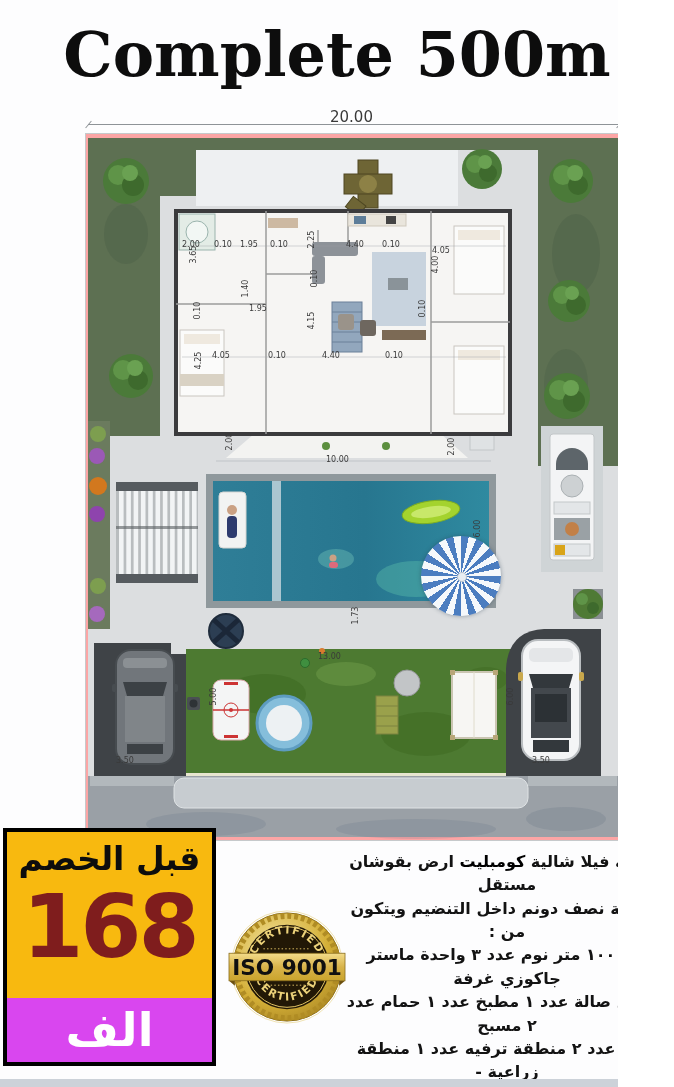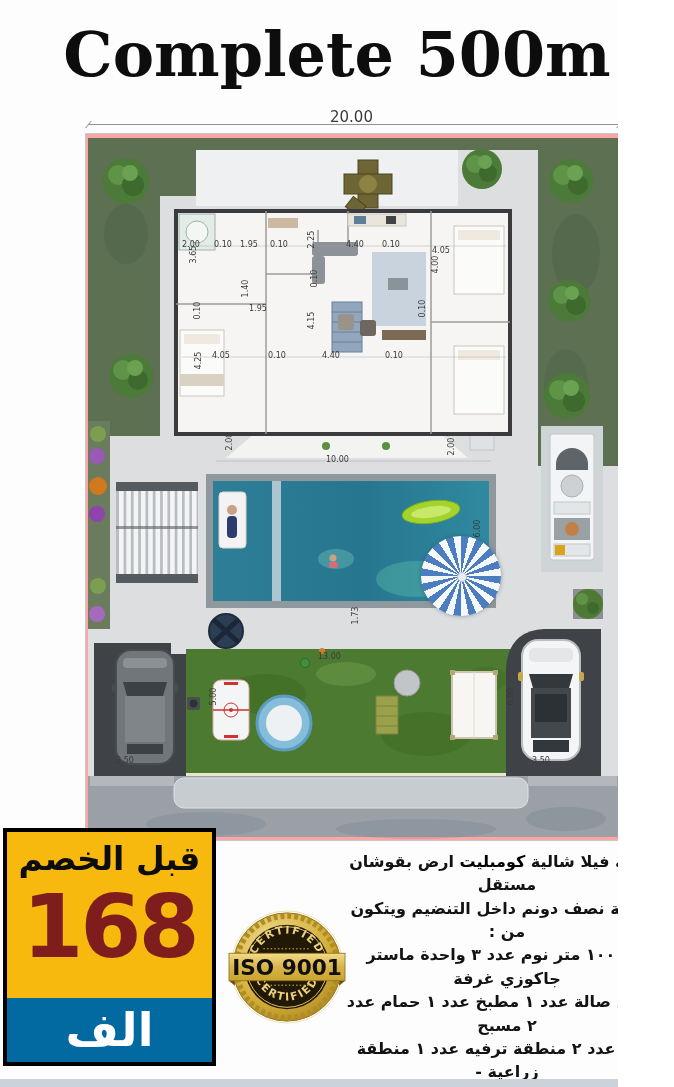--- a/index.html
+++ b/index.html
@@ -29,21 +29,21 @@
     box-shadow:0 0 4px rgba(40,60,80,.45);}
   .umbrella::after{content:"";position:absolute;left:36px;top:36px;width:8px;height:8px;
     border-radius:50%;background:#e8edf2;border:1px solid #b9c4cf;}
   
   .price-box{position:absolute;left:3px;top:828px;width:205px;height:230px;border:4px solid #000;
      background:#f8b90f;display:flex;flex-direction:column;align-items:stretch;}
   .price-heading{flex:0 0 52px;display:flex;align-items:center;justify-content:center;
      font-size:33px;font-weight:bold;color:#0d0d0d;direction:rtl;}
   .price-amount{flex:1;display:flex;align-items:center;justify-content:center;
      font-size:88px;font-weight:900;color:#7f1d1d;letter-spacing:-3px;line-height:.9;}
-  .price-unit-band{flex:0 0 64px;background:#0369a1;display:flex;align-items:center;justify-content:center;margin-top:28px;}
+  .price-unit-band{flex:0 0 64px;background:#d946ef;display:flex;align-items:center;justify-content:center;margin-top:28px;}
   .price-unit-band span{font-size:46px;font-weight:bold;color:#fff;line-height:1;direction:rtl;}
   
   .badge{position:absolute;left:228px;top:908px;width:118px;height:118px;}
   
   .desc{position:absolute;left:346px;top:850px;width:322px;direction:rtl;text-align:center;
         font-size:16px;font-weight:bold;color:#131313;line-height:1.46;}
   .desc .hl{color:#000000;}
   
   .bottom-strip{position:absolute;left:0;top:1079px;width:674px;height:8px;background:#ccd2d9;}
 </style>

